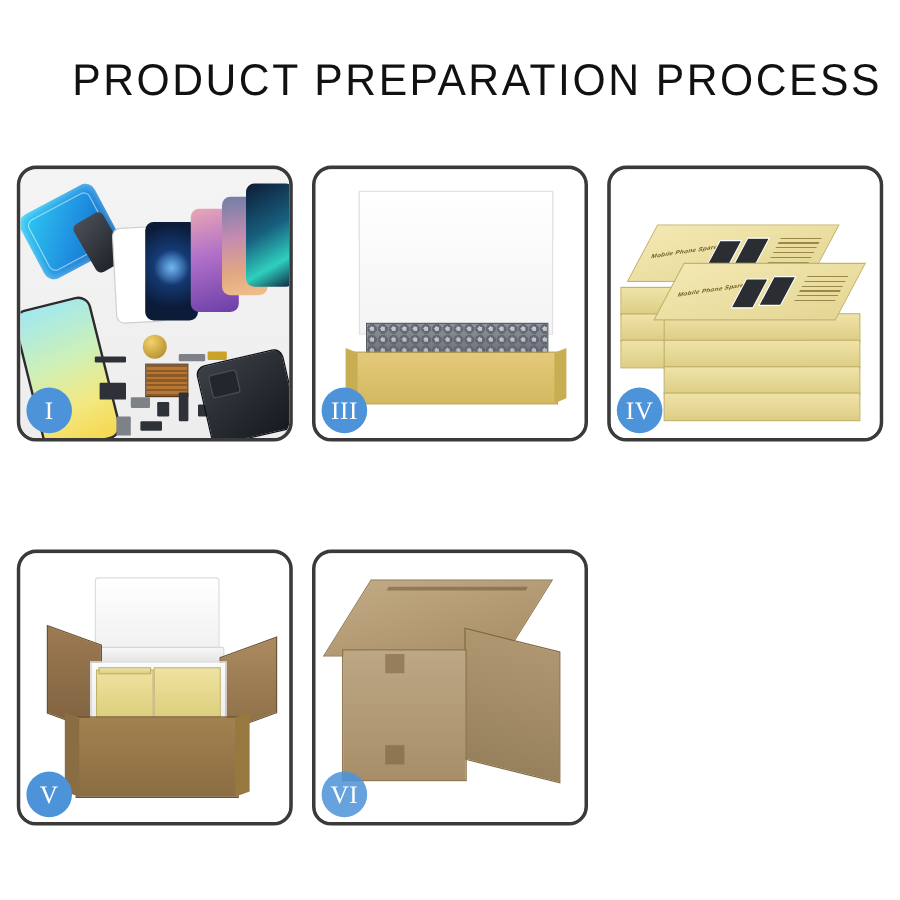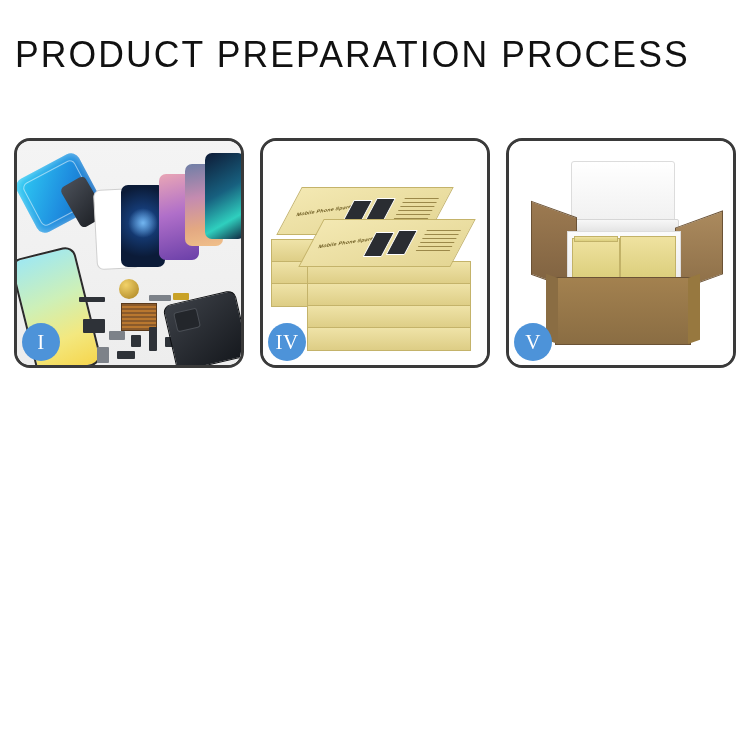--- a/index.html
+++ b/index.html
@@ -5,21 +5,21 @@
   html,body{margin:0;padding:0;}
   body{
     width:750px;height:750px;
     background:#ffffff;
     font-family:"Liberation Sans", sans-serif;
     overflow:hidden;
   }
   .page{position:relative;width:750px;height:750px;}
 
   
-  .header{padding-top:36px;text-align:left;}
+  .header{padding-top:48px;text-align:right;}
   .title{
     font-size:37px;
     font-weight:400;
     letter-spacing:2.2px;
     color:#111111;
     line-height:1.05;
     transform:scaleX(0.96);
     white-space:nowrap;
   }
   .subtitle{
@@ -350,20 +350,30 @@
           <div class="chip" style="left:38px;top:72px;width:18px;height:8px;"></div>
           <div class="chip gold" style="left:100px;top:46px;width:10px;height:6px;"></div>
         </div>
 
         <div class="backcase"></div>
       </div>
       <div class="badge">I</div>
     </div>
 
 
+    <div class="panel">
+      <div class="panel-inner p3">
+        <div class="box3-lid-left"></div>
+        <div class="box3-lid-right"></div>
+        <div class="box3-lid"></div>
+        <div class="box3-foam"></div>
+        <div class="box3-body"></div>
+      </div>
+      <div class="badge">III</div>
+    </div>
 
     <div class="panel">
       <div class="panel-inner p4">
         <div class="stack">
           <div class="kbox" style="left:4px;top:82px;"></div>
           <div class="kbox" style="left:4px;top:104px;"></div>
           <div class="kbox" style="left:4px;top:126px;"></div>
           <div class="kbox" style="left:40px;top:104px;width:162px;"></div>
           <div class="kbox" style="left:40px;top:126px;width:162px;"></div>
           <div class="kbox" style="left:40px;top:148px;width:162px;"></div>
@@ -396,15 +406,26 @@
         <div class="foam-inner">
           <div class="ybox" style="left:4px;top:6px;width:46px;height:38px;"></div>
           <div class="ybox" style="left:52px;top:4px;width:54px;height:40px;"></div>
           <div class="ybox" style="left:6px;top:4px;width:42px;height:4px;"></div>
         </div>
         <div class="carton-body"></div>
       </div>
       <div class="badge">V</div>
     </div>
 
+    <div class="panel">
+      <div class="panel-inner p6">
+        <div class="vb-top"></div>
+        <div class="vb-side"></div>
+        <div class="vb-front"></div>
+        <div class="vb-seam" style="left:60px;top:28px;width:116px;height:3px;transform:skewX(-32deg);"></div>
+        <div class="vb-tape" style="left:58px;top:84px;"></div>
+        <div class="vb-tape" style="left:58px;top:160px;"></div>
+      </div>
+      <div class="badge soft">VI</div>
+    </div>
 
   </div>
 </div>
 
 </body></html>

